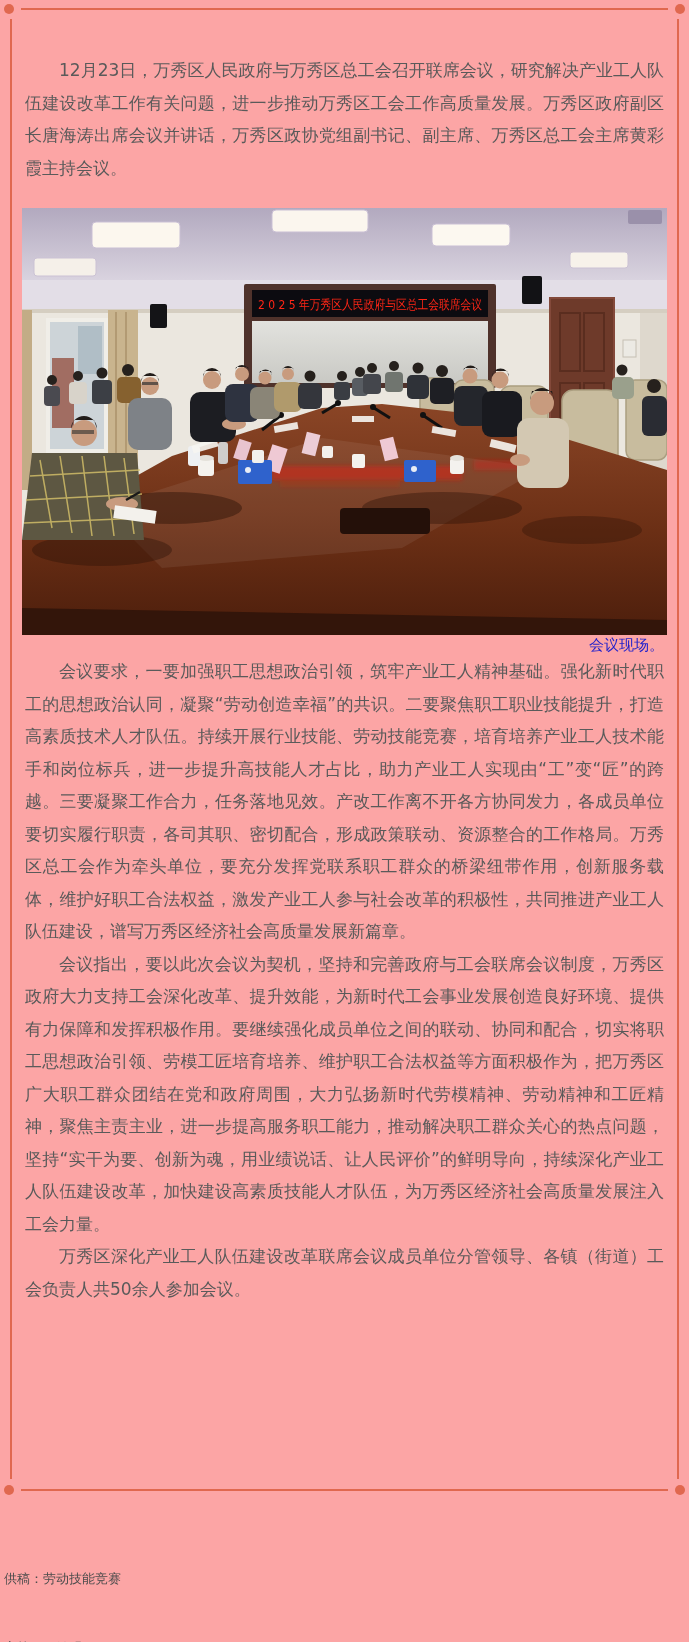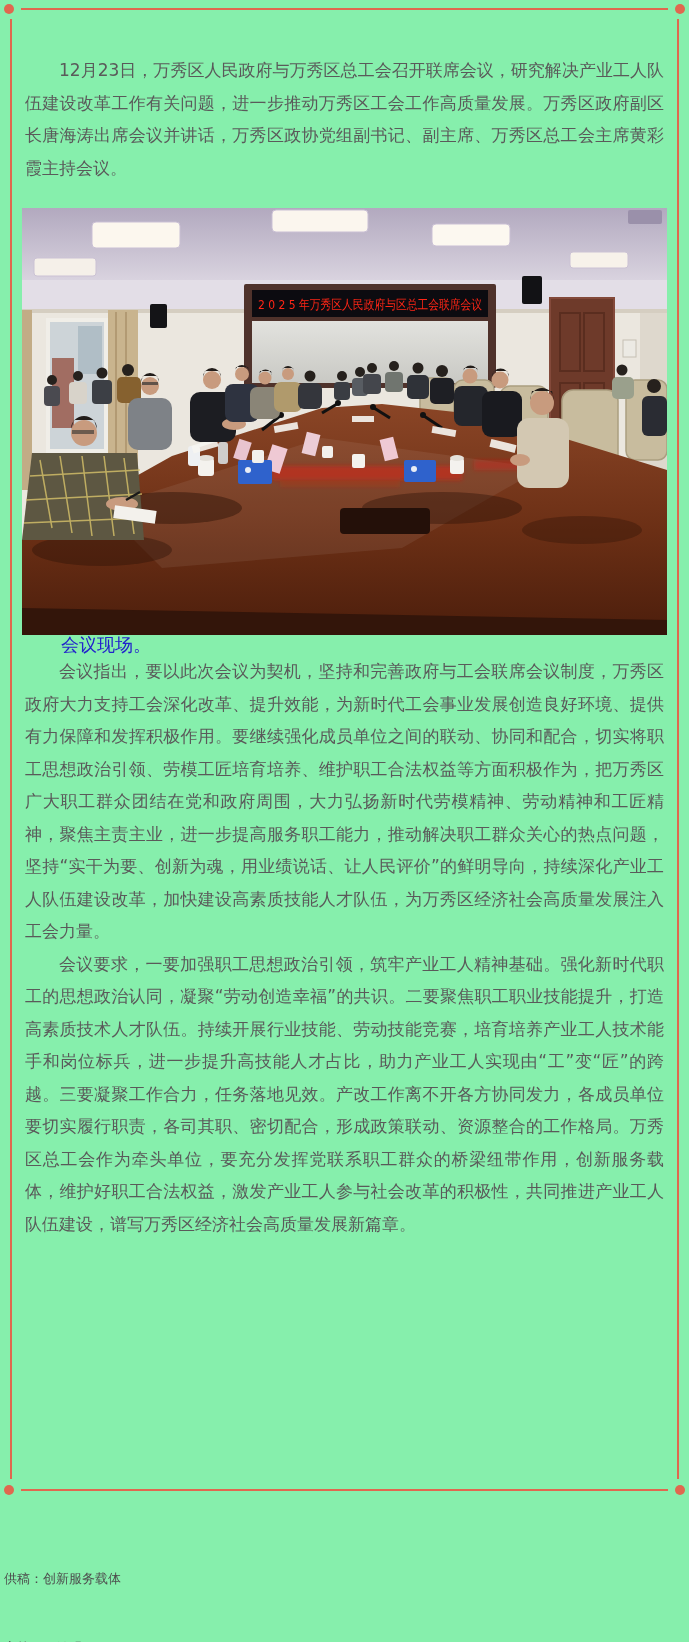--- a/index.html
+++ b/index.html
@@ -1,19 +1,19 @@
 <!DOCTYPE html>
 <html><head>
 <meta charset="utf-8">
 <style>
   html,body{margin:0;padding:0;background:#ffffff;}
   .page{
     position:relative;
     width:689px;height:1642px;
-    background:#86efac;
+    background:#fca5a5;
     font-family:"DejaVu Sans","Liberation Sans",sans-serif;
     overflow:hidden;
   }
   
   .dot{position:absolute;width:10px;height:10px;border-radius:50%;background:#e0684f;}
   .dot.tl{left:4px;top:4px;}  .dot.tr{left:675px;top:4px;}
   .dot.bl{left:4px;top:1485px;} .dot.br{left:675px;top:1485px;}
   .hline{position:absolute;left:21px;width:647px;height:2px;background:#e0684f;}
   .hline.top{top:8px;} .hline.bottom{top:1489px;}
   .vline{position:absolute;top:19px;width:2px;height:1460px;background:#e0684f;}
@@ -25,22 +25,22 @@
     color:#5a5a5a;
     font-size:17px;line-height:32.5px;
     text-align:justify;
   }
   .content p{margin:0;text-indent:2em;}
   figure{margin:24px 1px 0 -3px;width:645px;height:427px;}
   figure svg{display:block;width:645px;height:427px;}
   .caption{
     margin:8px 0 39px 0;
     color:#2222cc;
-    font-size:18px;line-height:20px;
-    text-indent:25px;text-align:left;
+    font-size:15px;line-height:20px;
+    text-indent:25px;text-align:right;
   }
   .credits{
     position:absolute;left:4px;top:1521px;
     color:#4d4d4d;font-size:13px;line-height:23px;
     white-space:pre-wrap;
   }
   .credits div{height:23px;}
 </style>
 </head>
 <body>
@@ -261,25 +261,26 @@
           <circle cx="600" cy="162" r="5.5" fill="#26211d"></circle>
             <rect x="590" y="169" width="22" height="22" rx="5" fill="#9aa08c"></rect>
           <circle cx="632" cy="178" r="7" fill="#26211d"></circle>
             <rect x="620" y="188" width="25" height="40" rx="6" fill="#2a2c33"></rect>
         </g>
       </svg>
     </figure>
 
     <p class="caption">会议现场。</p>
 
+    <p>会议要求，一要加强职工思想政治引领，筑牢产业工人精神基础。强化新时代职工的思想政治认同，凝聚“劳动创造幸福”的共识。二要聚焦职工职业技能提升，打造高素质技术人才队伍。持续开展行业技能、劳动技能竞赛，培育培养产业工人技术能手和岗位标兵，进一步提升高技能人才占比，助力产业工人实现由“工”变“匠”的跨越。三要凝聚工作合力，任务落地见效。产改工作离不开各方协同发力，各成员单位要切实履行职责，各司其职、密切配合，形成政策联动、资源整合的工作格局。万秀区总工会作为牵头单位，要充分发挥党联系职工群众的桥梁纽带作用，创新服务载体，维护好职工合法权益，激发产业工人参与社会改革的积极性，共同推进产业工人队伍建设，谱写万秀区经济社会高质量发展新篇章。</p>
     <p>会议指出，要以此次会议为契机，坚持和完善政府与工会联席会议制度，万秀区政府大力支持工会深化改革、提升效能，为新时代工会事业发展创造良好环境、提供有力保障和发挥积极作用。要继续强化成员单位之间的联动、协同和配合，切实将职工思想政治引领、劳模工匠培育培养、维护职工合法权益等方面积极作为，把万秀区广大职工群众团结在党和政府周围，大力弘扬新时代劳模精神、劳动精神和工匠精神，聚焦主责主业，进一步提高服务职工能力，推动解决职工群众关心的热点问题，坚持“实干为要、创新为魂，用业绩说话、让人民评价”的鲜明导向，持续深化产业工人队伍建设改革，加快建设高素质技能人才队伍，为万秀区经济社会高质量发展注入工会力量。</p>
-    <p>会议要求，一要加强职工思想政治引领，筑牢产业工人精神基础。强化新时代职工的思想政治认同，凝聚“劳动创造幸福”的共识。二要聚焦职工职业技能提升，打造高素质技术人才队伍。持续开展行业技能、劳动技能竞赛，培育培养产业工人技术能手和岗位标兵，进一步提升高技能人才占比，助力产业工人实现由“工”变“匠”的跨越。三要凝聚工作合力，任务落地见效。产改工作离不开各方协同发力，各成员单位要切实履行职责，各司其职、密切配合，形成政策联动、资源整合的工作格局。万秀区总工会作为牵头单位，要充分发挥党联系职工群众的桥梁纽带作用，创新服务载体，维护好职工合法权益，激发产业工人参与社会改革的积极性，共同推进产业工人队伍建设，谱写万秀区经济社会高质量发展新篇章。</p>
+    <p>万秀区深化产业工人队伍建设改革联席会议成员单位分管领导、各镇（街道）工会负责人共50余人参加会议。</p>
   </div>
 
   <div class="credits">
-    <div>供稿：创新服务载体</div>
+    <div>供稿：劳动技能竞赛</div>
     <div>审核：邓健明</div>
     
     
     
   </div>
 
 </div>
 
 </body></html>

